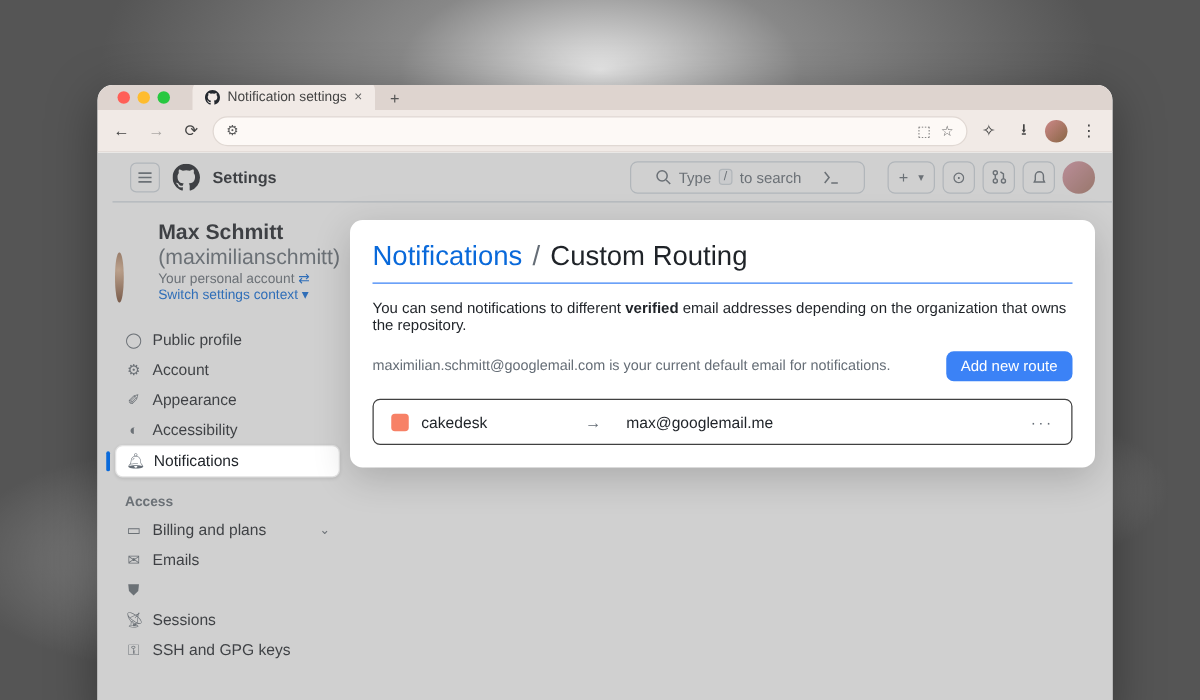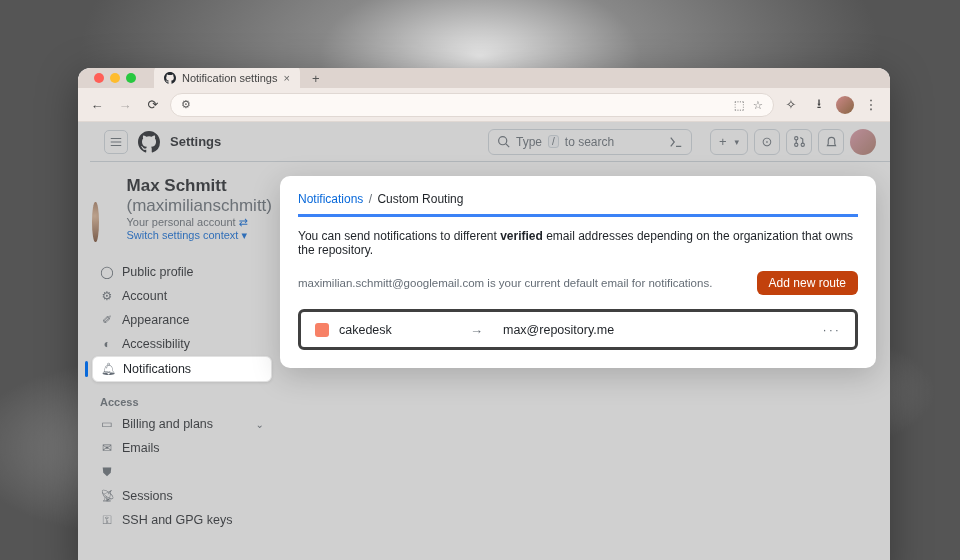--- a/index.html
+++ b/index.html
@@ -19,21 +19,21 @@
   .addr { flex:1; height: 24px; background: #fdf9f6; border: 1px solid #e0d8d3; border-radius: 14px; display:flex; align-items:center; padding: 0 10px; gap:6px; color:#5a5a5a; font-size:11.5px; }
   .addr .site-ic{font-size:11px;}
   .addr .right-ic{margin-left:auto; display:flex; gap:8px; color:#666;}
   .avatar-sm{width:18px;height:18px;border-radius:50%;background:linear-gradient(135deg,#c88,#864);}
   
   .page { flex:1; overflow:auto; background:#fff; position:relative; }
   .gh-header { height: 40px; display:flex; align-items:center; padding: 0 14px; gap:10px; border-bottom:1px solid #d0d7de;margin-left:12px; }
   .hamburger{width:24px;height:24px;border:1px solid #d0d7de;border-radius:5px;display:flex;align-items:center;justify-content:center;cursor:pointer;}
   .gh-logo{width:22px;height:22px;}
   .gh-title{font-size:13px;font-weight:600;color:#1f2328;}
-  .search{margin-left:auto;display:flex;align-items:center;gap:6px;border:1px solid #d0d7de;border-radius:6px;height:26px;padding:0 8px;color:#656d76;font-size:12px;width:204px;}
+  .search{margin-left:auto;display:flex;align-items:center;gap:6px;border:1px solid #d0d7de;border-radius:6px;height:26px;padding:0 19px;color:#656d76;font-size:12px;width:188px;}
   .kbd{border:1px solid #d0d7de;border-radius:3px;padding:0 3px;font-size:10px;background:#f6f8fa;}
   .hdr-btns{display:flex;gap:6px;margin-left:8px;align-items:center;}
   .sq{width:26px;height:26px;border:1px solid #d0d7de;border-radius:6px;display:flex;align-items:center;justify-content:center;color:#656d76;cursor:pointer;font-size:13px;}
   .plus{width:38px;justify-content:space-evenly;}
   .avatar{width:26px;height:26px;border-radius:50%;background:linear-gradient(135deg,#d9a,#a76);}
   .content{display:flex;padding:14px 14px 0 14px;gap:8px;}
   .side{width:180px;}
   .user-row{display:flex;align-items:flex-end;gap:28px;margin-bottom:4px;}
   .user-av{width:40px;height:40px;border-radius:50%;background:radial-gradient(circle at 40% 35%, #e0b898, #7a4d33);}
   .user-name{font-size:17px;font-weight:600;color:#1f2328;}
@@ -44,29 +44,29 @@
   .nav{margin-top:18px;}
   .nav-item{display:flex;align-items:center;gap:8px;padding:5px 8px;font-size:12.5px;color:#1f2328;border-radius:6px;cursor:pointer;}
   .nav-item .ic{width:14px;color:#656d76;text-align:center;font-size:12px;}
   .nav-item.active{background:#fff;font-weight:500;position:relative;border:1px solid #e2e2e2;box-shadow:0 1px 3px rgba(0,0,0,.1);}
   .nav-item.active::before{content:"";position:absolute;left:-8px;top:4px;bottom:4px;width:3px;background:#0969da;border-radius:2px;}
   .nav-sec{font-size:11px;color:#656d76;font-weight:600;margin:14px 0 4px 8px;}
   .nav-item .chev{margin-left:auto;color:#656d76;font-size:10px;}
   
   .main{flex:1;}
   .panel{background:#fff;border-radius:10px;box-shadow:0 8px 30px rgba(0,0,0,.18);padding:16px 18px 18px 18px;position:relative;}
-  .crumb{font-size:12px;font-weight:400;color:#1f2328;padding-bottom:8px;border-bottom:3px solid #3b82f6;}
+  .crumb{font-size:22px;font-weight:400;color:#1f2328;padding-bottom:8px;border-bottom:1px solid #3b82f6;}
   .crumb a{color:#0969da;text-decoration:none;cursor:pointer;font-weight:400;}
   .crumb .sep{color:#656d76;margin:0 2px;}
   .desc{font-size:12px;color:#1f2328;margin-top:12px;}
   .desc b{font-weight:600;}
   .row2{display:flex;align-items:center;margin-top:14px;}
   .def{font-size:11.5px;color:#656d76;}
-  .addbtn{margin-left:auto;background:#c2410c;color:#fff;border:none;border-radius:6px;padding:5px 12px;font-size:12px;font-weight:500;cursor:pointer;}
-  .route{margin-top:14px;border:3px solid #404040;border-radius:6px;padding:10px 14px;display:flex;align-items:center;font-size:12.5px;color:#1f2328;}
+  .addbtn{margin-left:auto;background:#3b82f6;color:#fff;border:none;border-radius:6px;padding:5px 12px;font-size:12px;font-weight:500;cursor:pointer;}
+  .route{margin-top:14px;border:1px solid #404040;border-radius:6px;padding:10px 14px;display:flex;align-items:center;font-size:12.5px;color:#1f2328;}
   .org-ic{width:14px;height:14px;background:#f78166;border-radius:3px;margin-right:10px;display:inline-block;}
   .arrow{color:#656d76;font-size:13px;}
   .route .c1{width:155px;display:flex;align-items:center;}
   .route .c2{flex:1;padding-left:20px;}
   .kebab{margin-left:auto;color:#656d76;letter-spacing:2px;cursor:pointer;}
   
   .dim{position:absolute;inset:0;background:rgba(120,120,120,.35);pointer-events:none;}
   .panel, .nav-item.active { z-index: 5; position: relative; }
   svg{display:block;}
 </style>
@@ -245,21 +245,21 @@
             <span class="def">maximilian.schmitt@googlemail.com is your current default email for notifications.</span>
             <button class="addbtn">Add new route</button>
           </div>
           <div class="route">
             <div class="c1">
               <span class="org-ic"></span>
               <span>cakedesk</span>
             </div>
             <span class="arrow">→</span>
             <div class="c2">
-              <span>max@repository.me</span>
+              <span>max@googlemail.me</span>
             </div>
             <span class="kebab">···</span>
           </div>
         </div>
       </div>
     </div>
 
   </div>
 </div>
 

